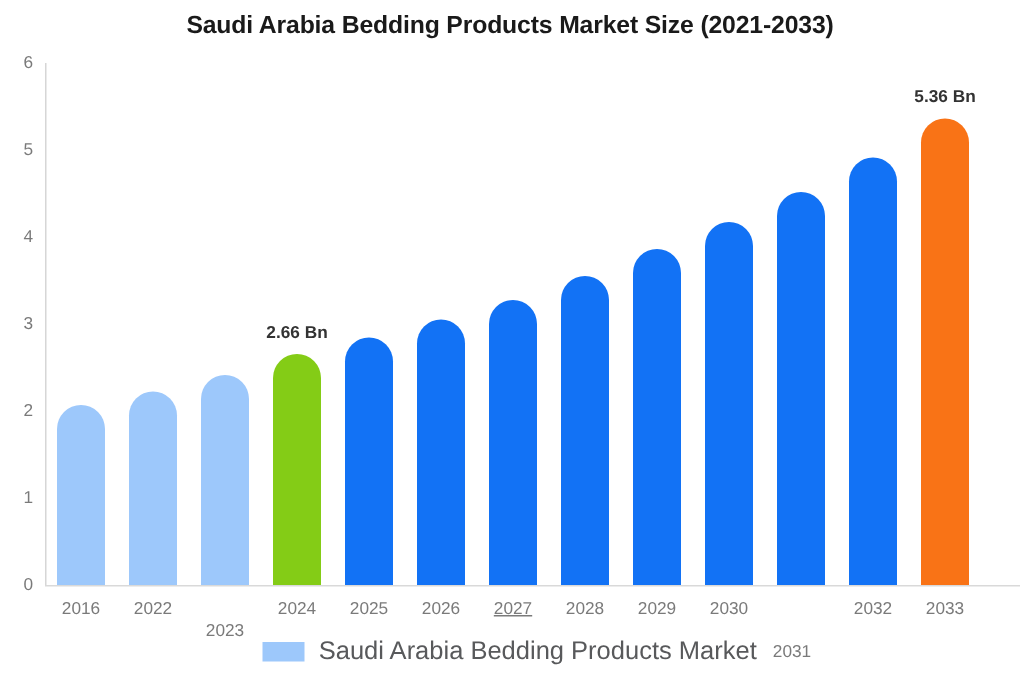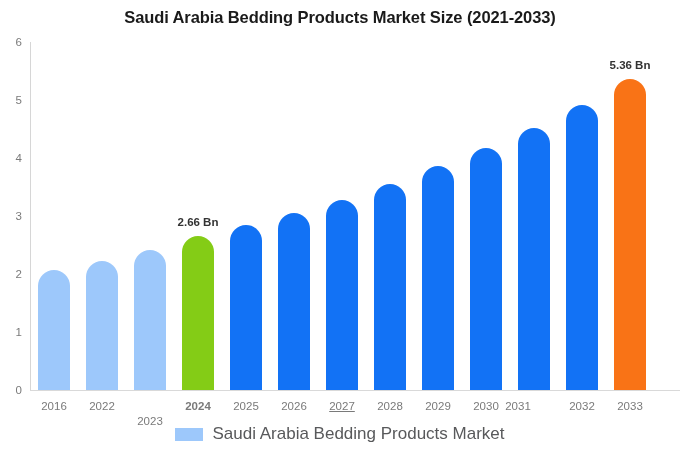--- a/index.html
+++ b/index.html
@@ -156,28 +156,28 @@
         <div class="bar" title="2031: 4.52" style="left: 488px; height: 262.16px; background: rgb(18, 114, 245);"></div>
         <div class="bar" title="2032: 4.91" style="left: 536px; height: 284.78px; background: rgb(18, 114, 245);"></div>
         <div class="bar" title="2033: 5.36" style="left: 584px; height: 310.88px; background: #f97316;">
           <span class="bar-label">5.36 Bn</span>
         </div>
       </div>
     <div id="x-ticks">
         <div class="x-tick-label" style="left: 0px;">2016</div>
         <div class="x-tick-label" style="left: 48px;">2022</div>
         <div class="x-tick-label" style="left: 96px; margin-top: 15px;">2023</div>
-        <div class="x-tick-label" style="left: 144px; font-weight: bold;">2024</div>
+        <div class="x-tick-label" style="left: 144px;">2024</div>
         <div class="x-tick-label" style="left: 192px; text-align: center;">2025</div>
         <div class="x-tick-label" style="left: 240px;">2026</div>
         <div class="x-tick-label" style="left: 288px; text-decoration: underline;">2027</div>
         <div class="x-tick-label" style="left: 336px;">2028</div>
         <div class="x-tick-label" style="left: 384px;">2029</div>
         <div class="x-tick-label" style="left: 432px;">2030</div>
-        <div class="x-tick-label" style="left: 464px;">2031</div>
+        <div class="x-tick-label" style="left: 474px; margin-top: 29px;">2031</div>
         <div class="x-tick-label" style="left: 528px;">2032</div>
         <div class="x-tick-label" style="left: 576px;">2033</div>
       </div>
   </div>
 
   <div id="legend">
     <span id="legend-swatch"></span>
     <span id="legend-label">Saudi Arabia Bedding Products Market</span>
   </div>
 

